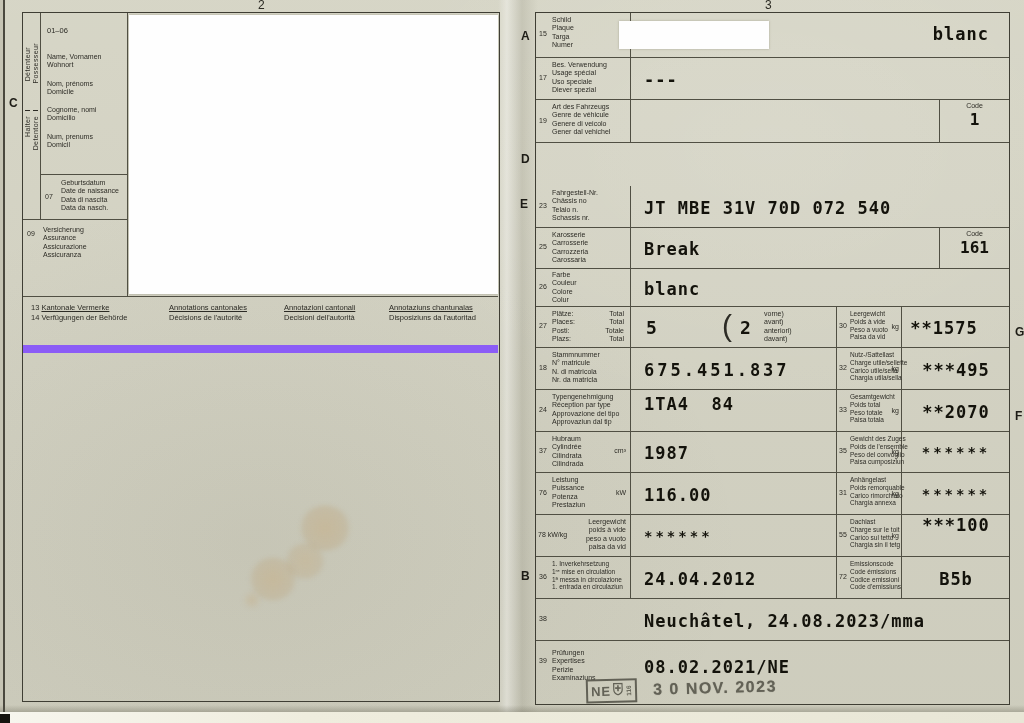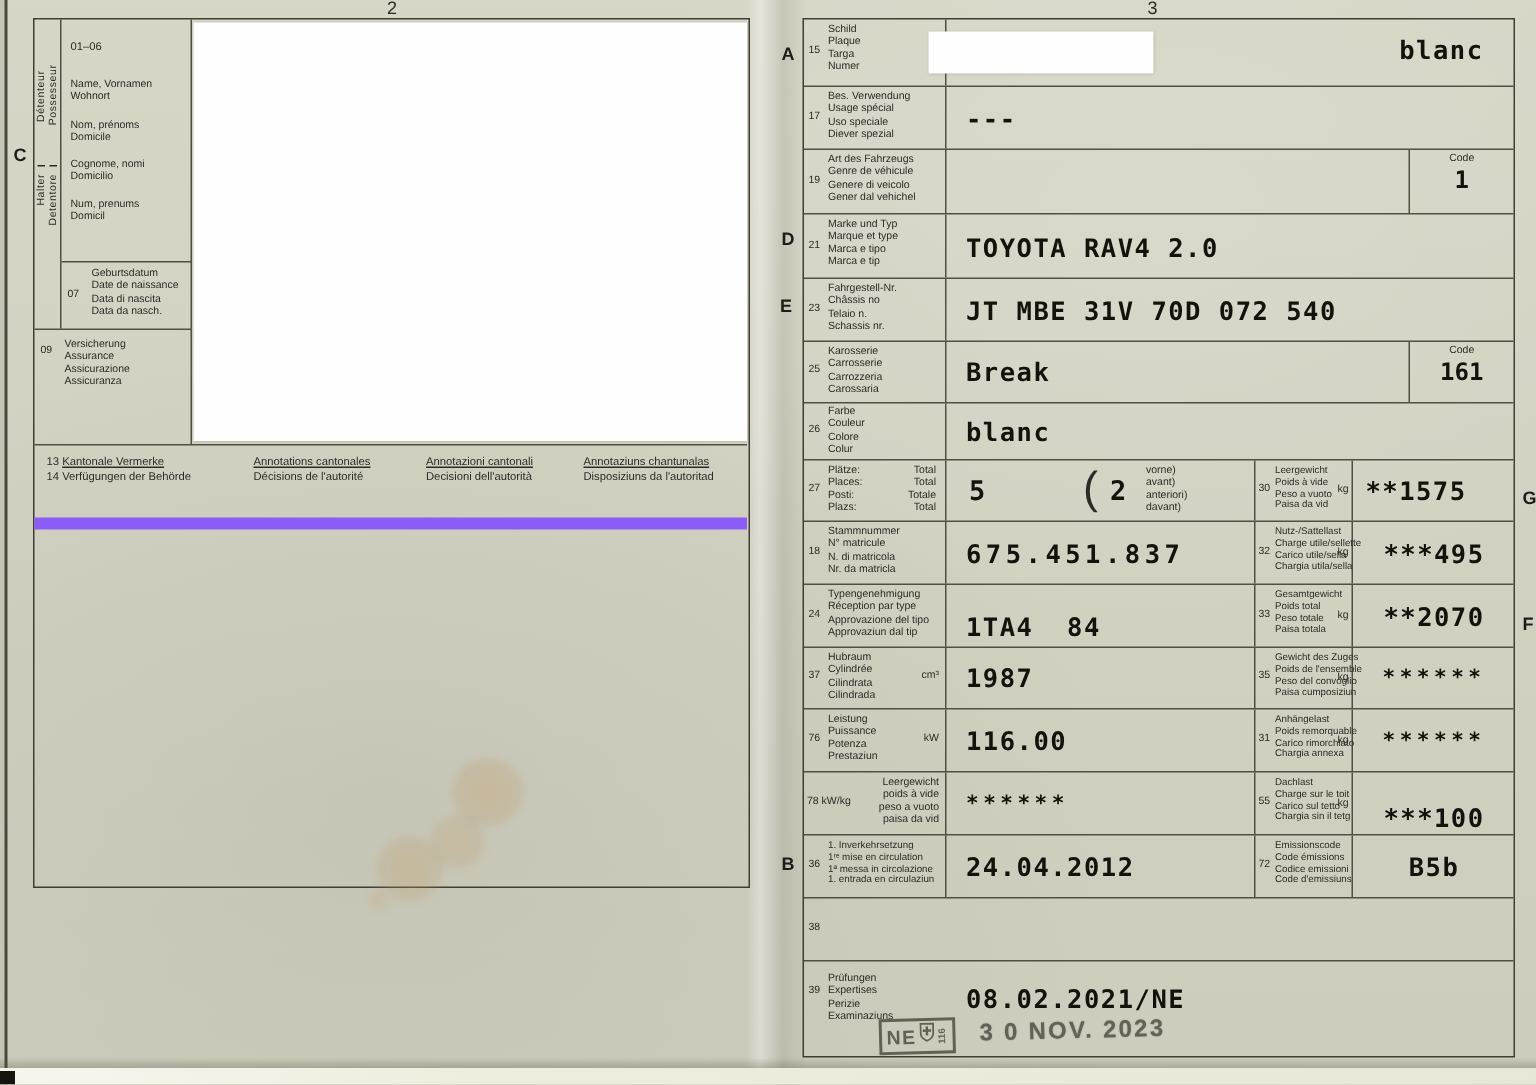--- a/index.html
+++ b/index.html
@@ -16,21 +16,21 @@
     background:linear-gradient(90deg, transparent 0%, rgba(255,255,255,0.35) 22%, rgba(110,108,90,0.16) 60%, transparent 100%);}
   #left-edge-line{position:absolute;left:3px;top:0;width:2px;height:723px;background:#4a483e;}
   #left-edge-strip{position:absolute;left:0;top:0;width:3px;height:723px;background:#c6c4b4;}
   #bottom-shadow{position:absolute;left:0;top:705px;width:1024px;height:8px;
     background:linear-gradient(180deg, transparent, rgba(90,88,72,0.35));}
   #bottom-strip{position:absolute;left:0;top:712px;width:1024px;height:11px;
     background:linear-gradient(90deg,#f7f6ee 0%,#efedde 30%,#e8e6d6 100%);}
   #bottom-corner{position:absolute;left:0;top:714px;width:10px;height:9px;background:#15140f;}
 
   .page{position:absolute;border:1.5px solid #3f3e34;box-sizing:border-box;}
-  #page-left{left:22px;top:12px;width:478px;height:580px;}
+  #page-left{left:22px;top:12px;width:478px;height:690px;}
   #page-right{left:535px;top:12px;width:475px;height:693px;}
   .pagenum{position:absolute;top:-2px;font-size:12px;color:#2b2a23;}
 
   .rrow{position:absolute;left:0;right:0;border-bottom:1px solid #504f43;box-sizing:border-box;}
   .rrow.last{border-bottom:none;}
   .lc{position:absolute;left:0;top:0;bottom:0;width:95px;border-right:1px solid #504f43;box-sizing:border-box;}
   .codecell{position:absolute;right:0;top:0;bottom:0;width:70px;border-left:1px solid #504f43;box-sizing:border-box;text-align:center;}
   .rlc{position:absolute;left:300px;top:0;bottom:0;width:66px;border-left:1px solid #504f43;border-right:1px solid #504f43;box-sizing:border-box;}
   .num{position:absolute;font-size:7px;color:#2c2b25;}
   .lbls{position:absolute;}
@@ -195,32 +195,20 @@
           <div>Genere di veicolo</div>
           <div>Gener dal vehichel</div>
         </div>
     </div>
     <div class="codecell">
       <div class="codelbl">Code</div>
       <div class="codeval">1</div>
     </div>
   </div>
 
-  <div class="rrow" style="top:130px;height:43px;">
-    <div class="lc">
-      <span class="num" style="left:3px;top:17px;">21</span>
-      <div class="lbls" style="left:16px;top:3px;">
-          <div>Marke und Typ</div>
-          <div>Marque et type</div>
-          <div>Marca e tipo</div>
-          <div>Marca e tip</div>
-        </div>
-    </div>
-    <span class="val" style="left:108px;top:13px;">TOYOTA RAV4 2.0</span>
-  </div>
 
   <div class="rrow" style="top:173px;height:42px;">
     <div class="lc">
       <span class="num" style="left:3px;top:16px;">23</span>
       <div class="lbls" style="left:16px;top:3px;">
           <div>Fahrgestell-Nr.</div>
           <div>Châssis no</div>
           <div>Telaio n.</div>
           <div>Schassis nr.</div>
         </div>
@@ -323,21 +311,21 @@
   <div class="rrow" style="top:377px;height:42px;">
     <div class="lc">
       <span class="num" style="left:3px;top:16px;">24</span>
       <div class="lbls" style="left:16px;top:3px;">
           <div>Typengenehmigung</div>
           <div>Réception par type</div>
           <div>Approvazione del tipo</div>
           <div>Approvaziun dal tip</div>
         </div>
     </div>
-    <span class="val" style="left:108px;top:19px;">1TA4  84</span>
+    <span class="val" style="left:108px;top:4px;">1TA4  84</span>
     <div class="rlc">
       <span class="num" style="left:2px;top:16px;">33</span>
       <div class="lbls sm" style="left:13px;top:3px;">
           <div>Gesamtgewicht</div>
           <div>Poids total</div>
           <div>Peso totale</div>
           <div>Paisa totala</div>
         </div>
       <span class="unit" style="right:2px;top:17px;">kg</span>
     </div>
@@ -408,21 +396,21 @@
     <div class="rlc">
       <span class="num" style="left:2px;top:16px;">55</span>
       <div class="lbls sm" style="left:13px;top:3px;">
           <div>Dachlast</div>
           <div>Charge sur le toit</div>
           <div>Carico sul tetto</div>
           <div>Chargia sin il tetg</div>
         </div>
       <span class="unit" style="right:2px;top:17px;">kg</span>
     </div>
-    <span class="val ctr" style="left:366px;width:108px;top:21px;">***100</span>
+    <span class="val ctr" style="left:366px;width:108px;top:0;">***100</span>
   </div>
 
   <div class="rrow" style="top:544px;height:42px;">
     <div class="lc">
       <span class="num" style="left:3px;top:16px;">36</span>
       <div class="lbls sm" style="left:16px;top:3px;">
           <div>1. Inverkehrsetzung</div>
           <div>1ʳᵉ mise en circulation</div>
           <div>1ª messa in circolazione</div>
           <div>1. entrada en circulaziun</div>
@@ -436,20 +424,21 @@
           <div>Code émissions</div>
           <div>Codice emissioni</div>
           <div>Code d'emissiuns</div>
         </div>
     </div>
     <span class="val ctr" style="left:366px;width:108px;top:12px;">B5b</span>
   </div>
 
   <div class="rrow" style="top:586px;height:42px;">
     <span class="num" style="left:3px;top:16px;">38</span>
+    <span class="val" style="left:108px;top:12px;">Neuchâtel, 24.08.2023/mma</span>
   </div>
 
   <div class="rrow last" style="top:628px;height:65px;">
     <span class="num" style="left:3px;top:16px;">39</span>
     <div class="lbls" style="left:16px;top:8px;">
         <div>Prüfungen</div>
         <div>Expertises</div>
         <div>Perizie</div>
         <div>Examinaziuns</div>
       </div>

